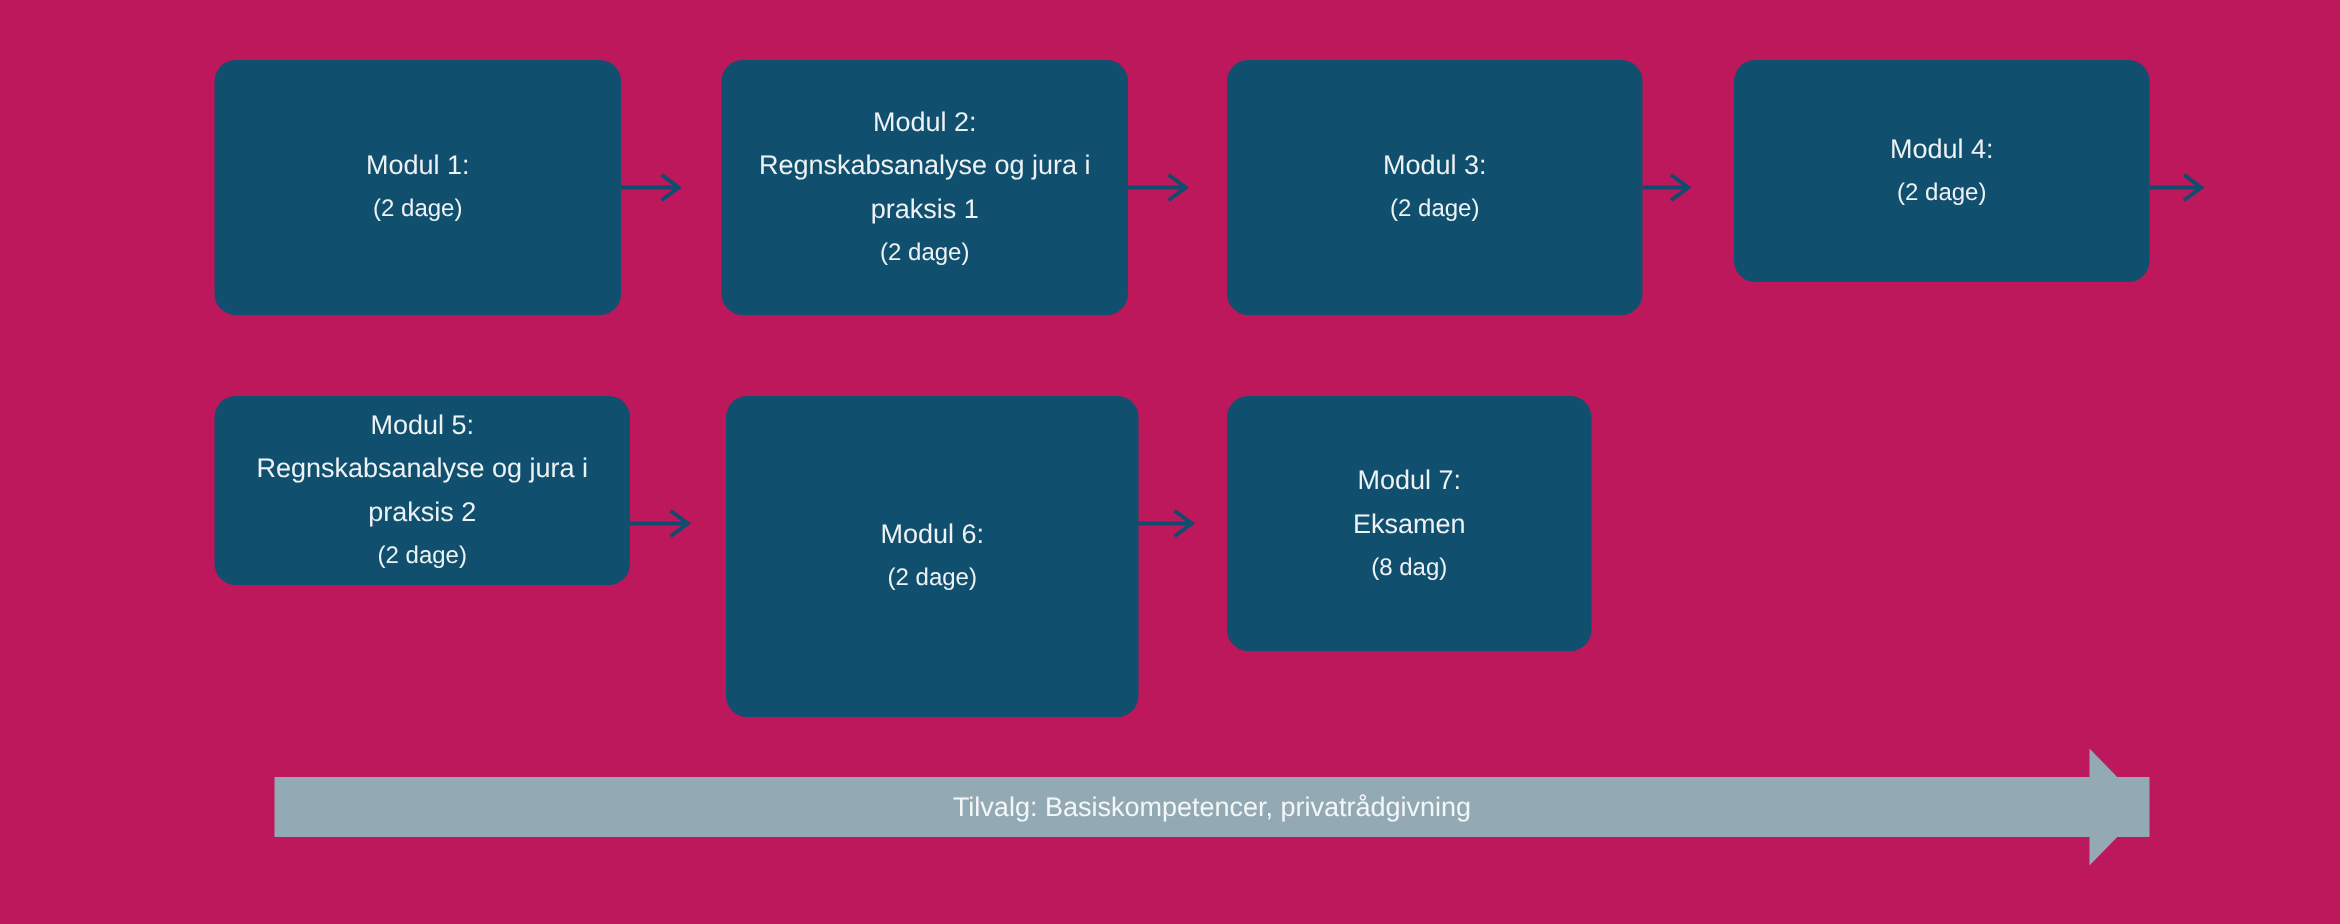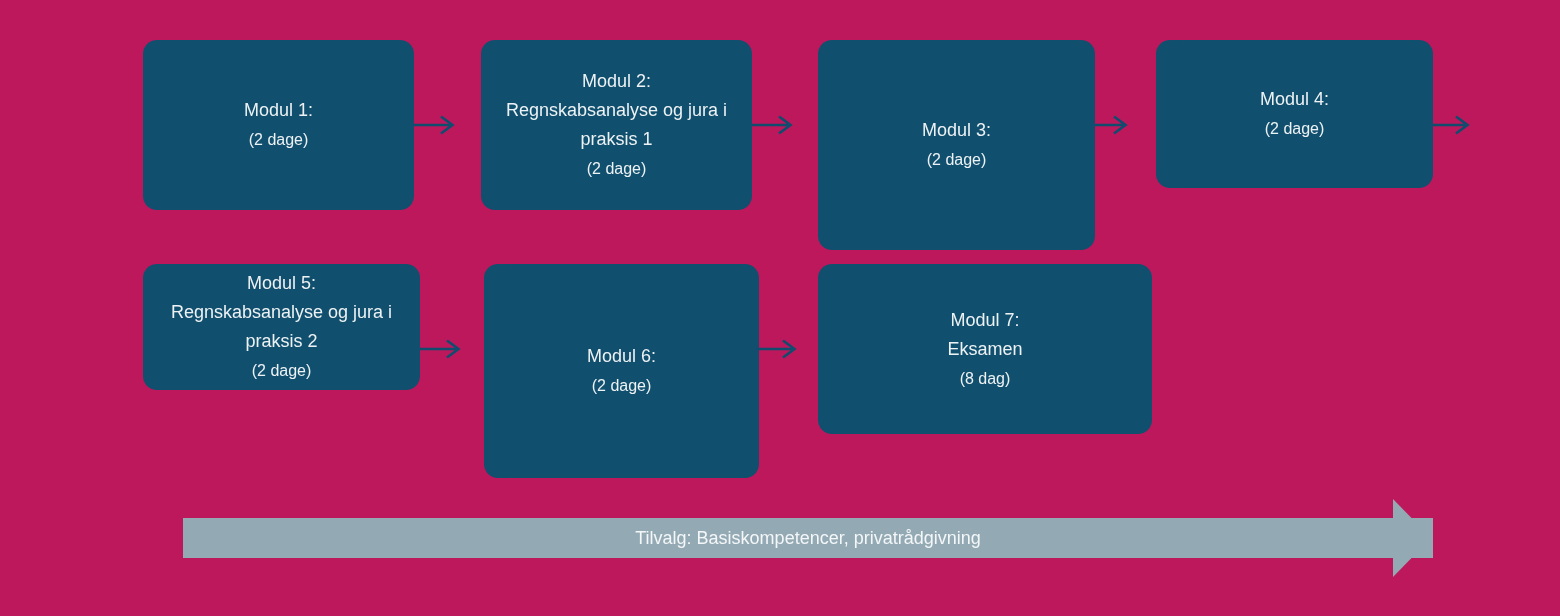--- a/index.html
+++ b/index.html
@@ -67,21 +67,21 @@
 praksis 1</div>
     <div class="m-duration">(2 dage)</div>
   </div>
 
   <div class="connector" style="left:752px;top:112px">
     <svg width="42" height="26" viewBox="0 0 42 26">
         <path d="M0 13 H36 M27 4.5 L38.5 13 L27 21.5" style="fill:none;stroke:var(--flow-arrow,#0F4C6D);stroke-width:2.6"></path>
       </svg>
   </div>
 
-  <div class="module" style="left:818px;top:40px;width:277px;height:210px">
+  <div class="module" style="left:818px;top:40px;width:277px;height:170px">
     <div class="m-title">Modul 3:</div>
     <div class="m-duration">(2 dage)</div>
   </div>
 
   <div class="connector" style="left:1095px;top:112px">
     <svg width="34" height="26" viewBox="0 0 34 26">
         <path d="M0 13 H28 M19 4.5 L30.5 13 L19 21.5" style="fill:none;stroke:var(--flow-arrow,#0F4C6D);stroke-width:2.6"></path>
       </svg>
   </div>
 
@@ -113,21 +113,21 @@
     <div class="m-title">Modul 6:</div>
     <div class="m-duration">(2 dage)</div>
   </div>
 
   <div class="connector" style="left:756px;top:336px">
     <svg width="42" height="26" viewBox="0 0 42 26">
         <path d="M0 13 H36 M27 4.5 L38.5 13 L27 21.5" style="fill:none;stroke:var(--flow-arrow,#0F4C6D);stroke-width:2.6"></path>
       </svg>
   </div>
 
-  <div class="module" style="left:818px;top:264px;width:334px;height:170px">
+  <div class="module" style="left:818px;top:264px;width:243px;height:170px">
     <div class="m-title">Modul 7:</div>
     <div class="m-body">Eksamen</div>
     <div class="m-duration">(8 dag)</div>
   </div>
 
   <div>
     <div class="timeline-body">
       <span>Tilvalg: Basiskompetencer, privatrådgivning</span>
     </div>
     <div class="timeline-head"></div>

